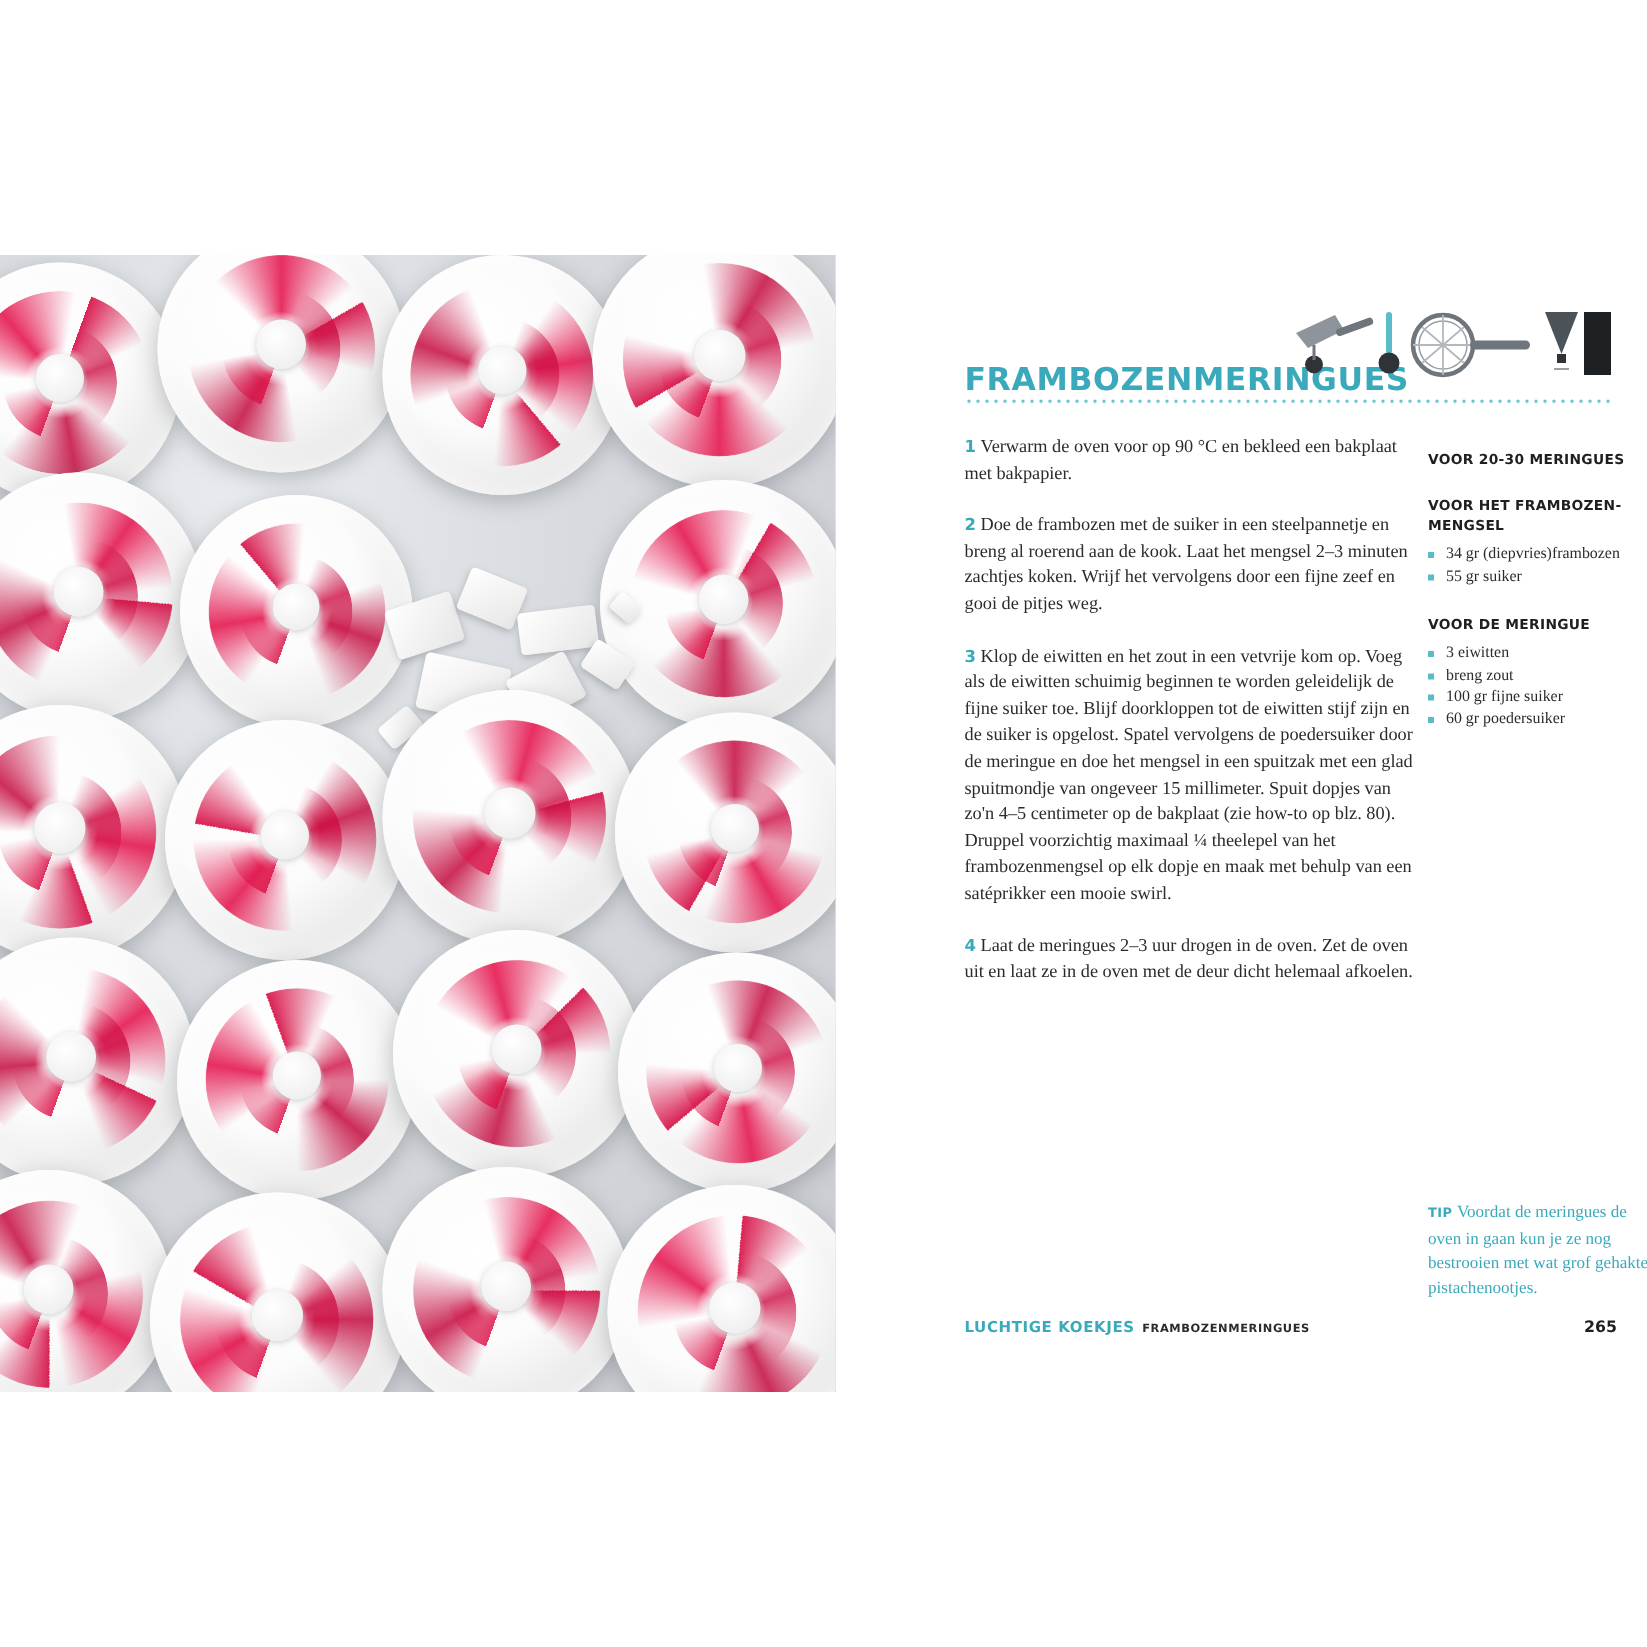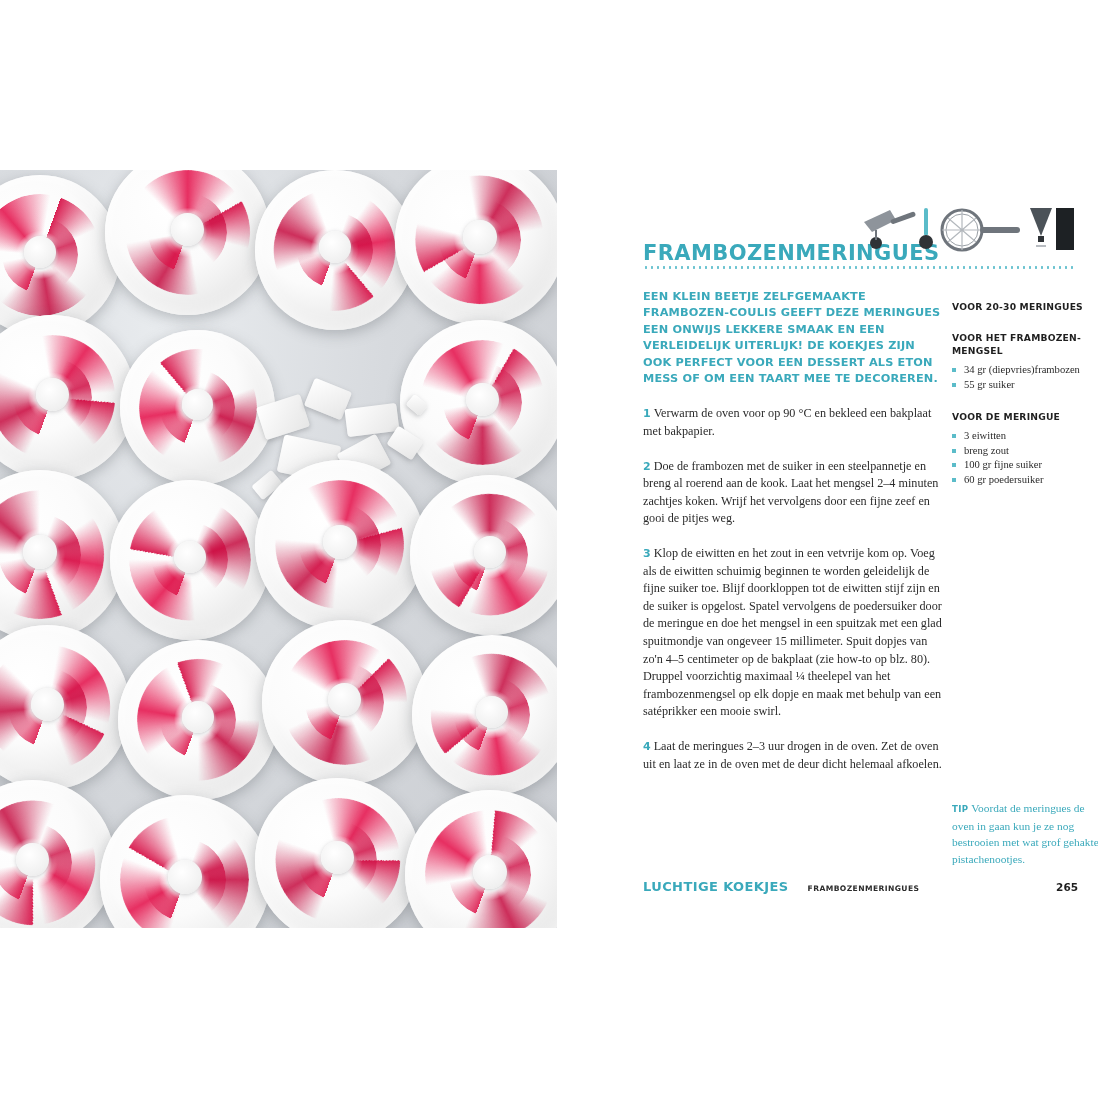--- a/index.html
+++ b/index.html
@@ -241,24 +241,24 @@
     left: 59px;
     right: 47px;
     top: 709px;
     display: flex;
     align-items: baseline;
     font-family: "DejaVu Sans", sans-serif;
   }
   .footer .chapter {
     color: #3aa9bb;
     font-weight: bold;
-    font-size: 13px;
+    font-size: 10px;
     letter-spacing: 0.4px;
     text-transform: uppercase;
-    margin-right: 19px;
+    margin-right: 5px;
   }
   .footer .recipe {
     color: #2b2b2b;
     font-weight: bold;
     font-size: 7.6px;
     letter-spacing: 0.4px;
     text-transform: uppercase;
   }
   .footer .page-no {
     margin-left: auto;
@@ -421,27 +421,26 @@
         <path d="M196 2 L214 2 L214 44 L196 44 Z" fill="#1d2124"></path>
         <rect x="178" y="30" width="6" height="6" fill="#2f3337"></rect>
         <path d="M176 40 L186 40" stroke="#9aa0a6" stroke-width="1.4"></path>
       </g>
     </svg>
   </div>
 
   <div class="dotted-rule"></div>
 
   <div class="col-left">
-    <p class="intro">EEN KLEIN BEETJE ZELFGEMAAKTE FRAMBOZEN-COULIS GEEFT DEZE MERINGUES EEN ONWIJS LEKKERE SMAAK EN EEN VERLEIDELIJK UITERLIJK! DE KOEKJES ZIJN OOK PERFECT VOOR EEN DESSERT ALS ETON MESS OF OM EEN TAART MEE TE DECOREREN.</p>
 
     <p class="step">
       <span class="num">1</span><span>Verwarm de oven voor op 90 °C en bekleed een bakplaat met bakpapier.</span>
     </p>
     <p class="step">
-      <span class="num">2</span><span>Doe de frambozen met de suiker in een steelpannetje en breng al roerend aan de kook. Laat het mengsel 2–4 minuten zachtjes koken. Wrijf het vervolgens door een fijne zeef en gooi de pitjes weg.</span>
+      <span class="num">2</span><span>Doe de frambozen met de suiker in een steelpannetje en breng al roerend aan de kook. Laat het mengsel 2–3 minuten zachtjes koken. Wrijf het vervolgens door een fijne zeef en gooi de pitjes weg.</span>
     </p>
     <p class="step">
       <span class="num">3</span><span>Klop de eiwitten en het zout in een vetvrije kom op. Voeg als de eiwitten schuimig beginnen te worden geleidelijk de fijne suiker toe. Blijf doorkloppen tot de eiwitten stijf zijn en de suiker is opgelost. Spatel vervolgens de poedersuiker door de meringue en doe het mengsel in een spuitzak met een glad spuitmondje van ongeveer 15 millimeter. Spuit dopjes van zo'n 4–5 centimeter op de bakplaat (zie how-to op blz. 80). Druppel voorzichtig maximaal ¼ theelepel van het frambozenmengsel op elk dopje en maak met behulp van een satéprikker een mooie swirl.</span>
     </p>
     <p class="step">
       <span class="num">4</span><span>Laat de meringues 2–3 uur drogen in de oven. Zet de oven uit en laat ze in de oven met de deur dicht helemaal afkoelen.</span>
     </p>
   </div>
 
   <div class="col-right">

